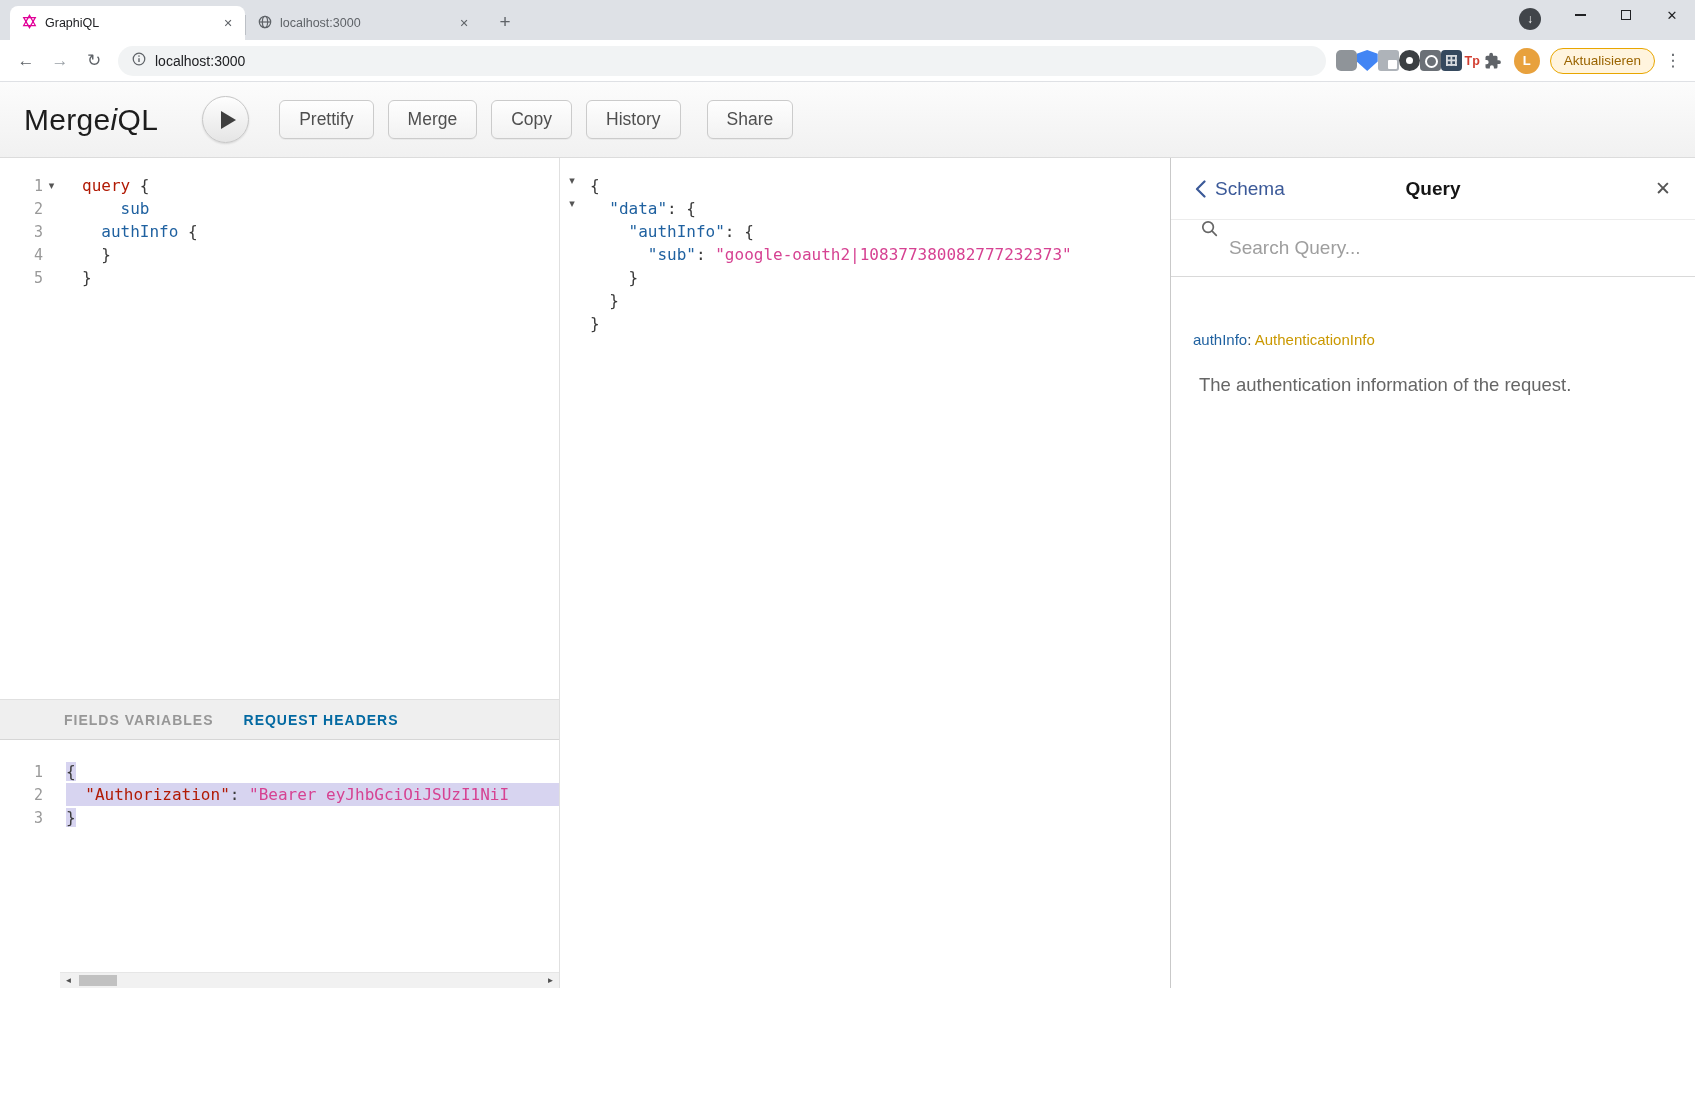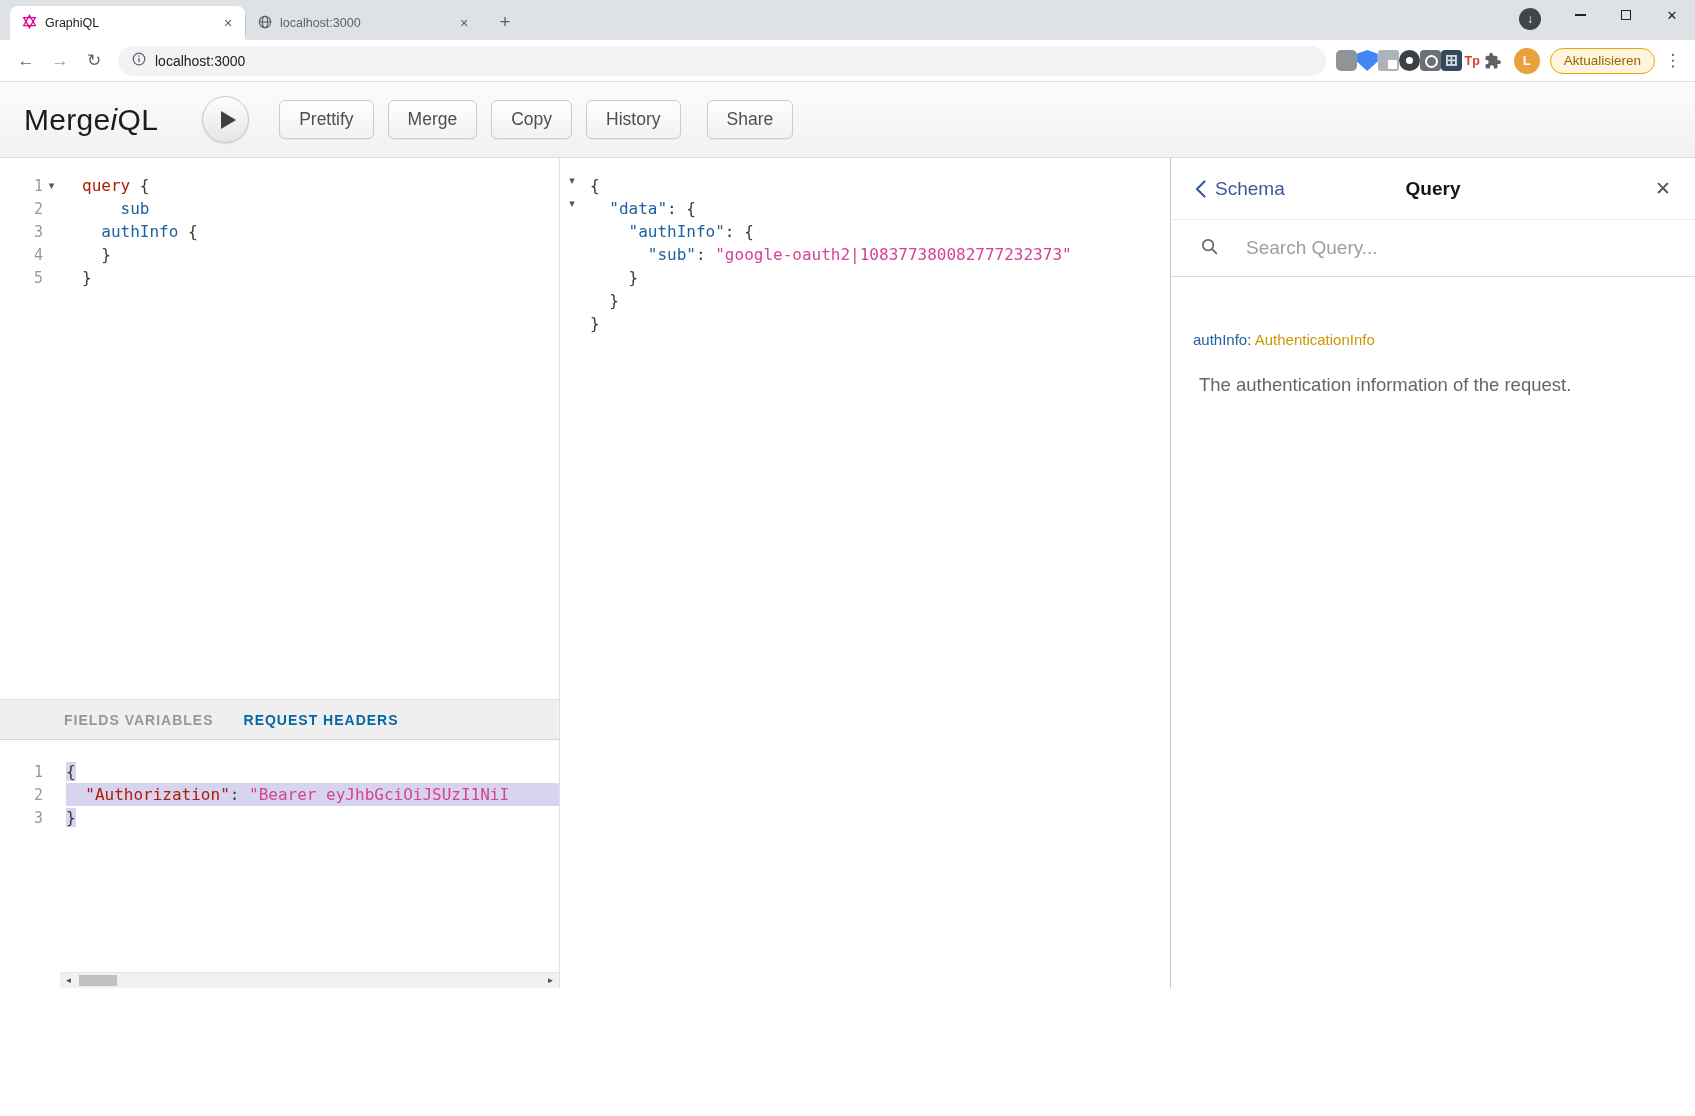--- a/index.html
+++ b/index.html
@@ -101,21 +101,21 @@
   .resp-gutter { width:24px; flex:none; padding-top:16px; }
   .resp-gutter .fold { height:23px; width:100%; }
   .response pre { flex:1; padding:16px 0 0 6px; overflow:hidden; }
 
   
   .docs { width:525px; flex:none; border-left:1px solid #c9c9c9; background:#fff; display:flex; flex-direction:column; }
   .docs-header { height:62px; flex:none; display:flex; align-items:center; padding:0 24px; position:relative; border-bottom:1px solid #ececec; }
   .docs-back { color:#3B5998; font-size:19px; display:flex; align-items:center; gap:9px; cursor:pointer; z-index:1; }
   .docs-title { position:absolute; left:0; right:0; text-align:center; font-weight:bold; font-size:19px; color:#151515; }
   .docs-close { margin-left:auto; color:#555; font-size:19px; cursor:pointer; z-index:1; }
-  .docs-search { height:57px; flex:none; display:flex; align-items:center; gap:28px; padding:0 30px; border-bottom:1px solid #d9d9d9; }
+  .docs-search { height:57px; flex:none; display:flex; gap:11px; padding:0 30px; border-bottom:1px solid #d9d9d9; }
   .docs-search input { border:none; outline:none; flex:1; font-size:19px; color:#333; font-family:"Liberation Sans",sans-serif; background:transparent; }
   .docs-search input::placeholder { color:#9e9e9e; }
   .docs-content { padding:26px 22px; overflow:hidden; }
   .no-desc { font-size:19px; color:#333; }
   .fields-h { margin-top:52px; font-size:14px; font-weight:bold; letter-spacing:2px; color:#666; padding-bottom:10px; border-bottom:1px solid #f0f0f0; }
   .field-row { margin-top:28px; font-size:15px; }
   .fname { color:#1F61A0; cursor:pointer; }
   .fcolon { color:#444; }
   .ftype { color:#CA9800; cursor:pointer; }
   .fdesc { margin-top:26px; margin-left:6px; color:#666; font-size:18.5px; }

